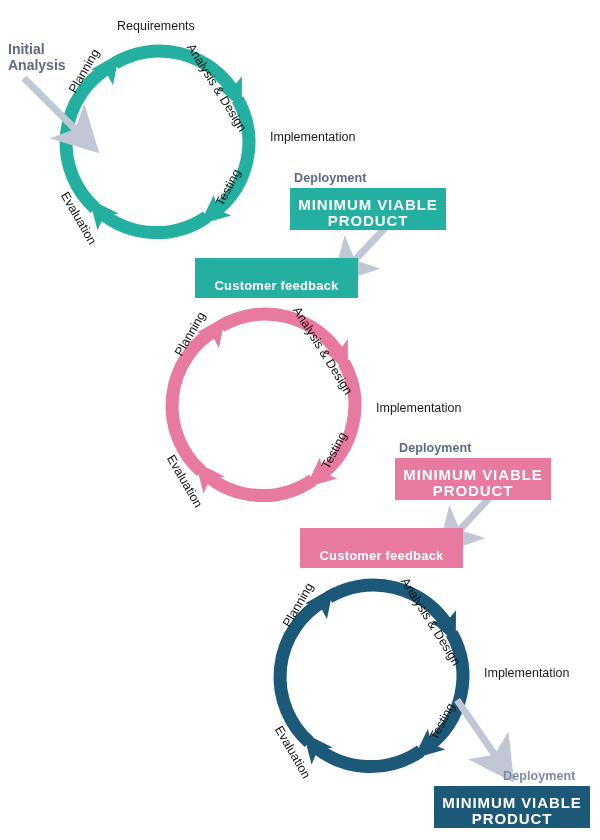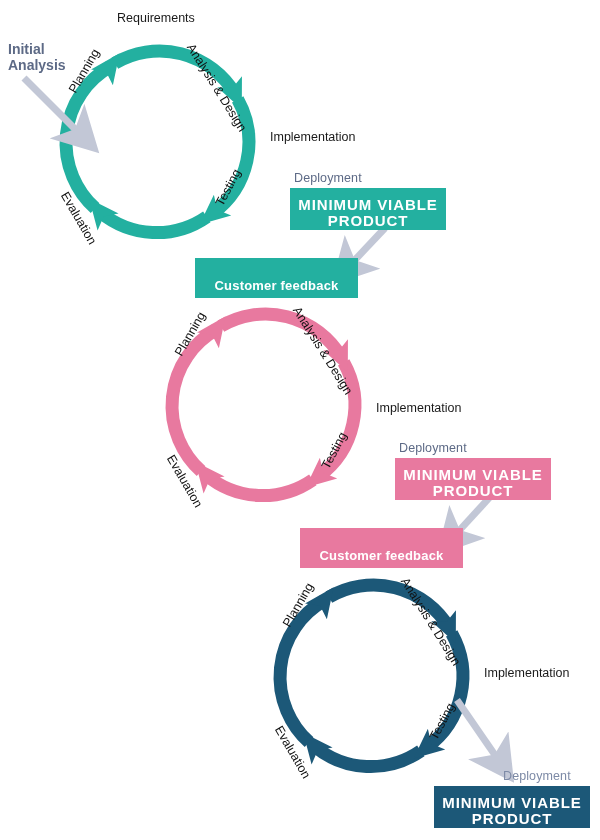--- a/index.html
+++ b/index.html
@@ -33,21 +33,21 @@
     font-weight:bold;
     font-size:13px;
     letter-spacing:.2px;
     text-align:center;
     line-height:15px;
     padding:20px 12px;
     white-space:nowrap;
   }
   .deploy-label{
     position:absolute;
-    font-weight:normal;
+    font-weight:bold;
     font-size:12.5px;
     letter-spacing:.1px;
     white-space:nowrap;
   }
   .initial-label{
     position:absolute;
     font-weight:bold;
     font-size:14px;
     line-height:16px;
     color:#5d6a86;
@@ -133,21 +133,21 @@
         <path transform="translate(313.9,745.9) rotate(231)" d="M -13,-13.5 L 17,0 L -13,13.5 L -6,0 Z"></path>
         <path transform="translate(323.6,600.9) rotate(306)" d="M -13,-13.5 L 17,0 L -13,13.5 L -6,0 Z"></path>
       </g>
     </g>
     <line x1="457" y1="700" x2="497" y2="758" stroke="#c2c7d6" stroke-width="7" marker-end="url(#grayhead)"></line>
   </svg>
 
   <div class="initial-label" style="left:8px;top:41px;">Initial
 Analysis</div>
 
-  <div class="cyc-label plain" style="left:117px;top:11px;">Requirements</div>
+  <div class="cyc-label plain" style="left:117px;top:19px;">Requirements</div>
 
   <div class="cyc-label" style="left:72px;top:85px;transform:rotate(-60deg);">Planning</div>
 
   <div class="cyc-label" style="left:190px;top:38px;transform:rotate(58deg);">Analysis &amp; Design</div>
 
   <div class="cyc-label plain" style="left:270px;top:130px;">Implementation</div>
 
   <div class="cyc-label" style="left:219px;top:198px;transform:rotate(-62deg);">Testing</div>
 
   <div class="cyc-label" style="left:64px;top:186px;transform:rotate(60deg);">Evaluation</div>

